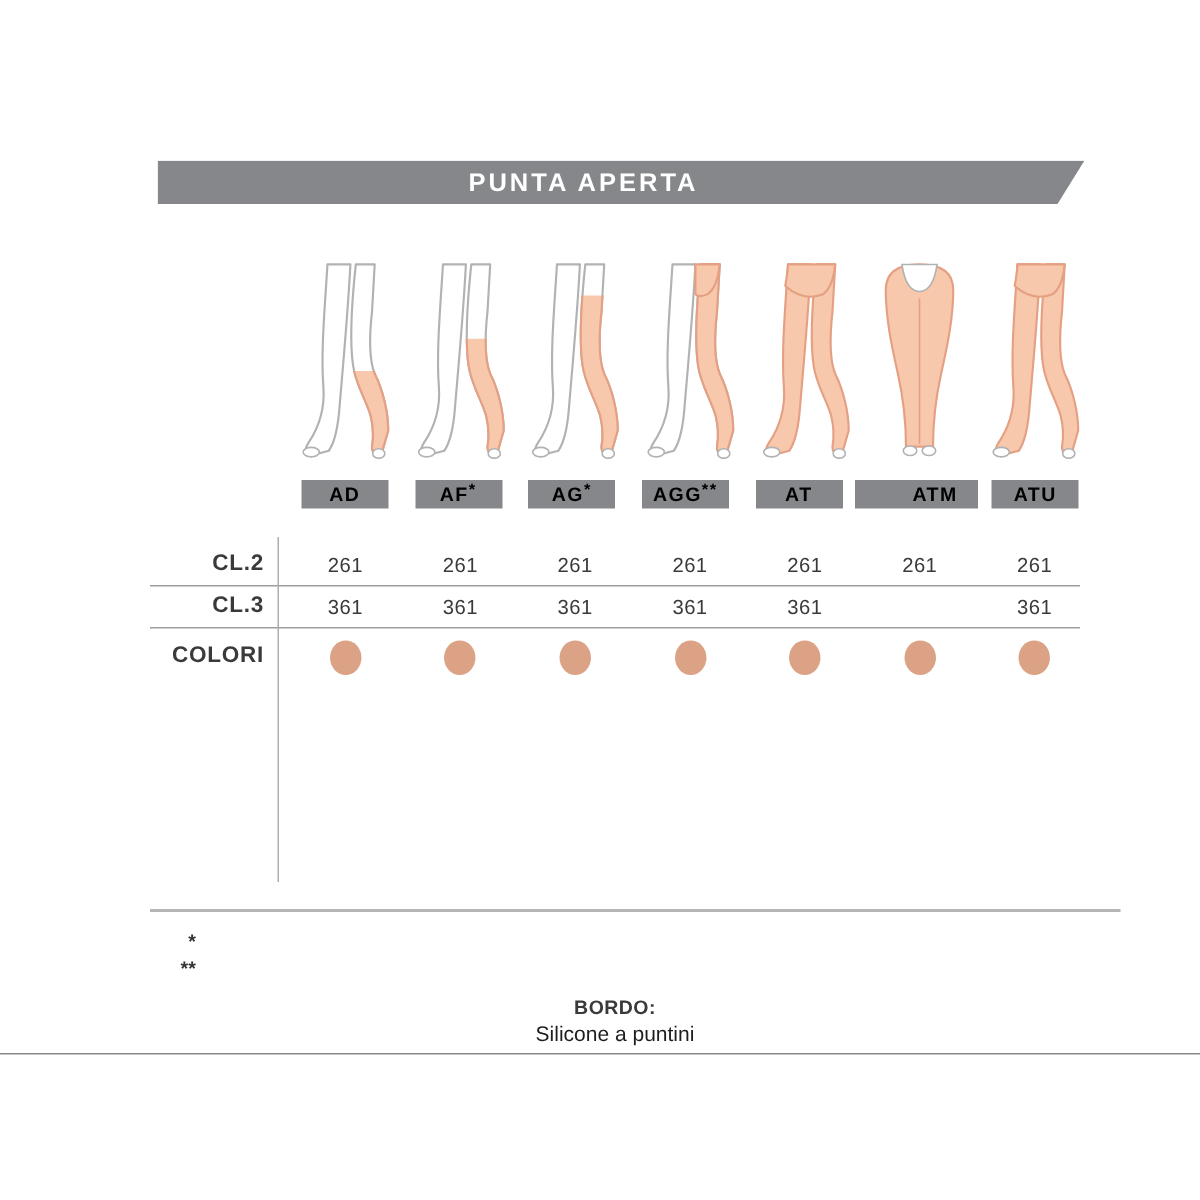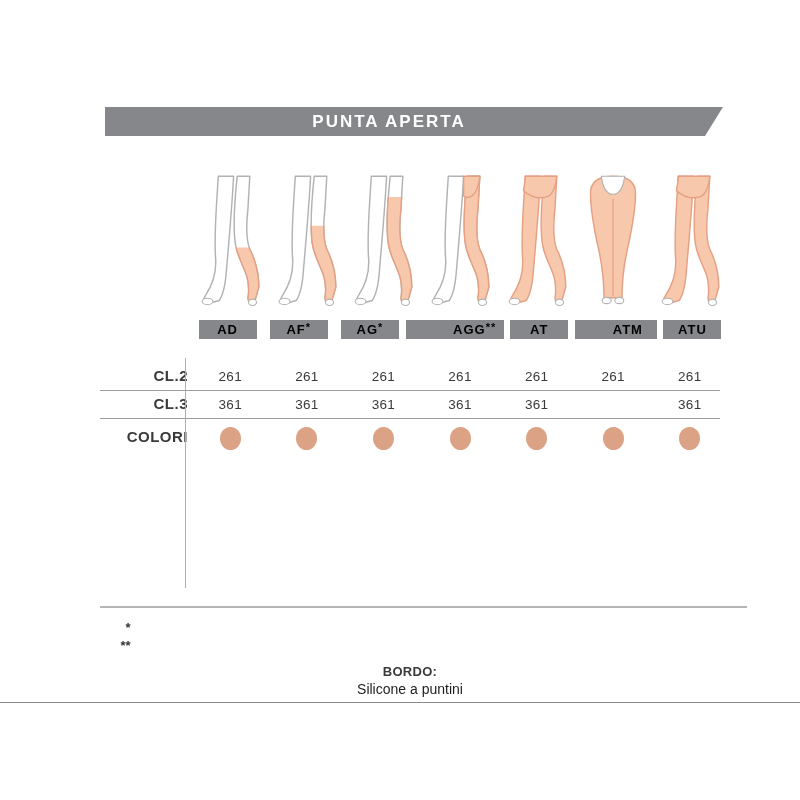--- a/index.html
+++ b/index.html
@@ -31,21 +31,21 @@
              justify-content:center;align-self:flex-end;}
   .model-box sup{font-size:11px;line-height:0;position:relative;top:-3px;}
 
   .vals{height:28px;align-items:center;}
   .vals .col{align-items:center;font-weight:normal;font-size:13.5px;letter-spacing:.3px;text-align:center;}
   .row-cl2{top:362px;}
   .row-cl3{top:390px;}
   .row-colori{top:420px;height:36px;align-items:center;}
   .dot{width:21px;height:23px;border-radius:50%;background:#DCA285;align-self:center;}
 
-  .rowlabel{position:absolute;left:116px;width:72px;text-align:right;
+  .rowlabel{position:absolute;left:104px;width:72px;text-align:right;
             font-weight:bold;font-size:15px;letter-spacing:.5px;}
   .rl-cl2{top:362px;line-height:28px;}
   .rl-cl3{top:390px;line-height:28px;}
   .rl-colori{top:420px;line-height:34px;}
 
   .hline{position:absolute;left:100px;width:620px;height:1px;background:#9B9DA0;}
   .hline1{top:390px;}
   .hline2{top:418px;}
   .vline{position:absolute;left:185px;top:358px;width:1px;height:230px;background:#ABADAF;}
 
@@ -171,21 +171,21 @@
           <sup>*</sup>
         </div>
       </div>
     <div class="col">
         <div class="model-box" style="background-color: rgb(133, 135, 138);">
           <span>AG</span>
           <sup>*</sup>
         </div>
       </div>
     <div class="col">
-        <div class="model-box" style="background-color: rgb(133, 135, 138); padding-left: 40px;">
+        <div class="model-box" style="background-color: rgb(133, 135, 138);">
           <span>AGG</span>
           <sup>**</sup>
         </div>
       </div>
     <div class="col">
         <div class="model-box" style="background-color: rgb(133, 135, 138);">
           <span>AT</span>
           <sup></sup>
         </div>
       </div>

